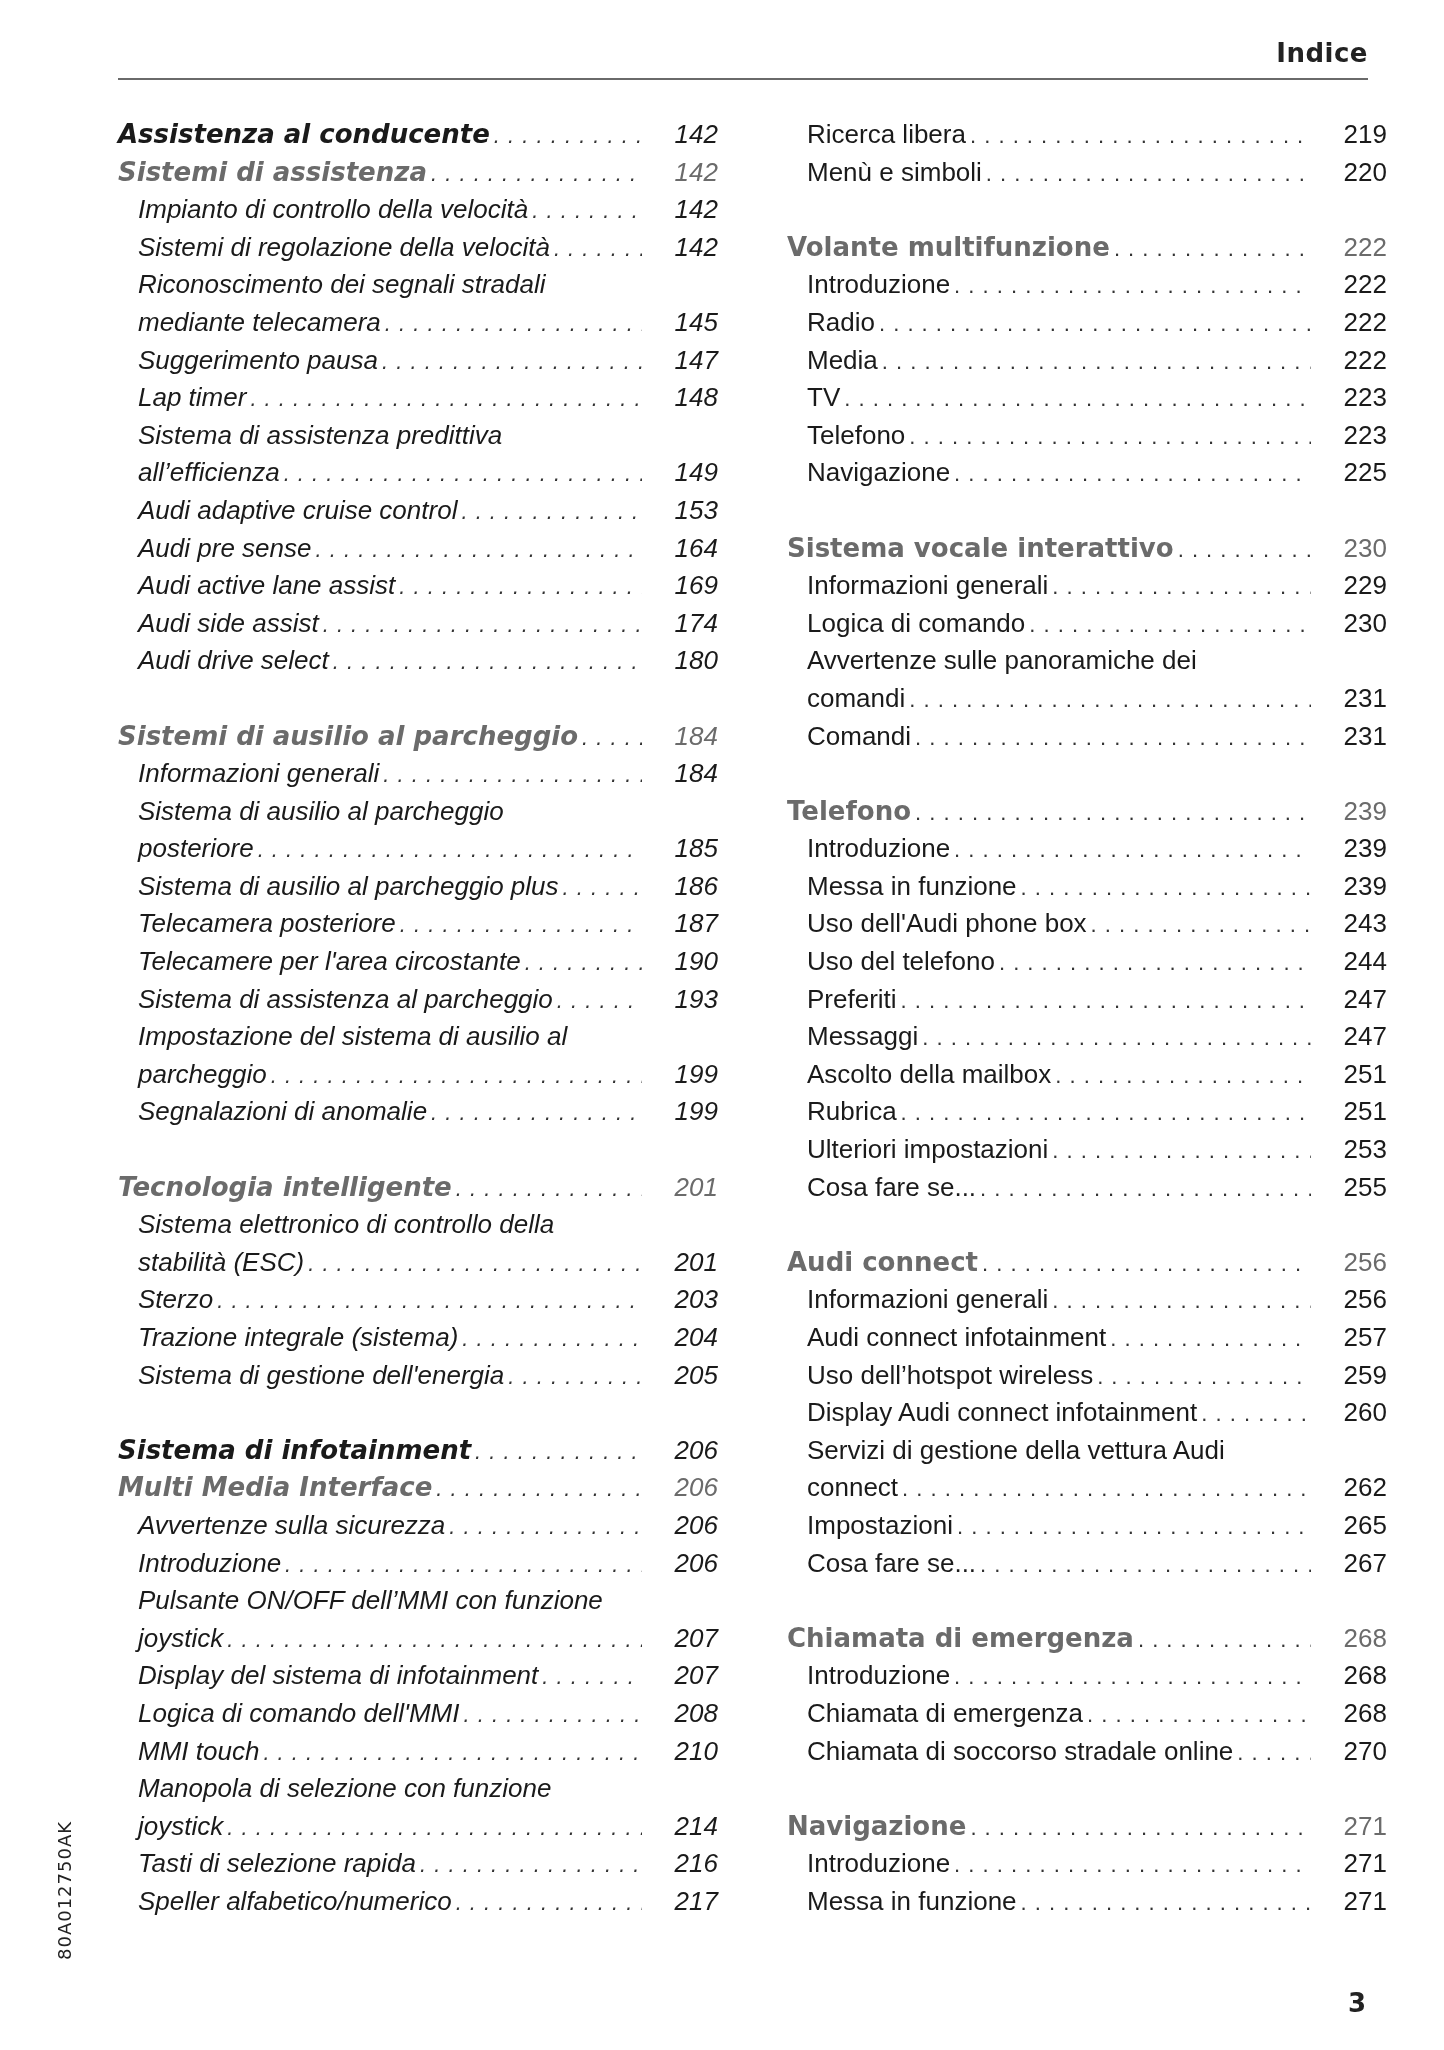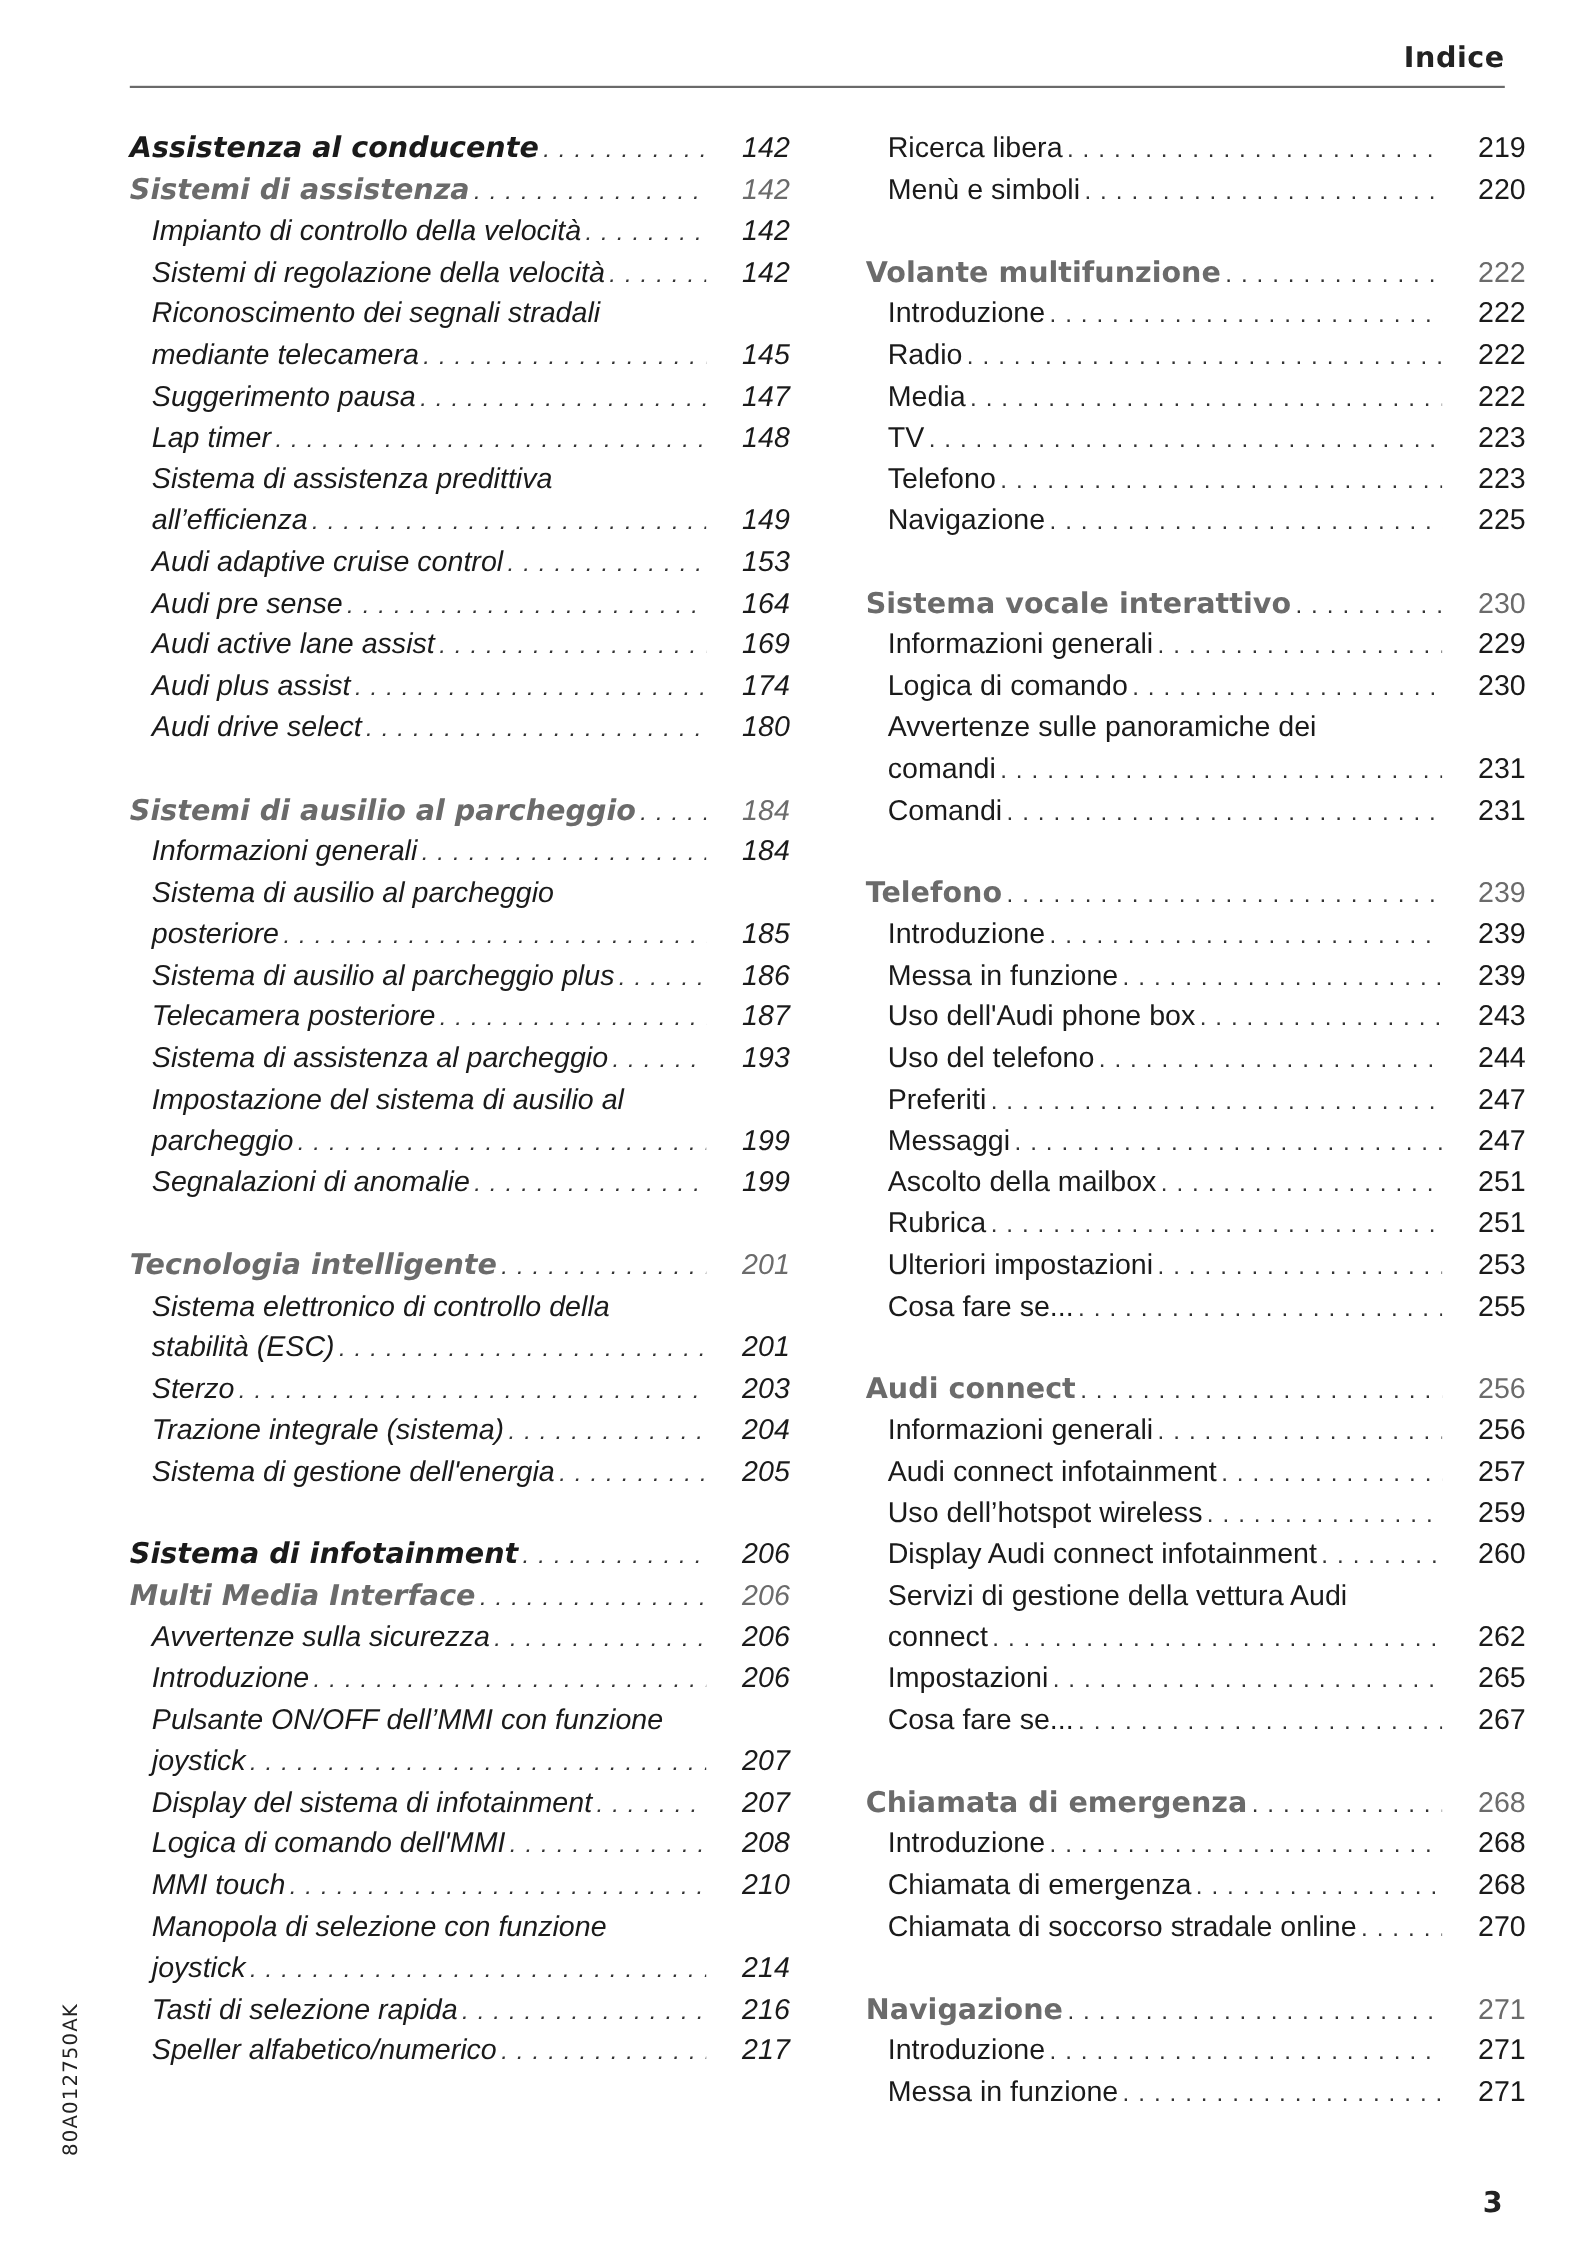--- a/index.html
+++ b/index.html
@@ -95,21 +95,21 @@
       <span class="label">Audi pre sense</span>
       <span class="dots"></span>
       <span class="page">164</span>
     </div>
     <div class="row sub">
       <span class="label">Audi active lane assist</span>
       <span class="dots"></span>
       <span class="page">169</span>
     </div>
     <div class="row sub">
-      <span class="label">Audi plus assist</span>
+      <span class="label">Audi side assist</span>
       <span class="dots"></span>
       <span class="page">174</span>
     </div>
     <div class="row sub">
       <span class="label">Audi drive select</span>
       <span class="dots"></span>
       <span class="page">180</span>
     </div>
     <div class="row gap"></div>
     <div class="row h2">
@@ -134,20 +134,25 @@
     </div>
     <div class="row sub">
       <span class="label">Sistema di ausilio al parcheggio plus</span>
       <span class="dots"></span>
       <span class="page">186</span>
     </div>
     <div class="row sub">
       <span class="label">Telecamera posteriore</span>
       <span class="dots"></span>
       <span class="page">187</span>
+    </div>
+    <div class="row sub">
+      <span class="label">Telecamere per l'area circostante</span>
+      <span class="dots"></span>
+      <span class="page">190</span>
     </div>
     <div class="row sub">
       <span class="label">Sistema di assistenza al parcheggio</span>
       <span class="dots"></span>
       <span class="page">193</span>
     </div>
     <div class="row sub-first">
       <span class="label">Impostazione del sistema di ausilio al</span>
       <span class="dots"></span>
       <span class="page"></span>

